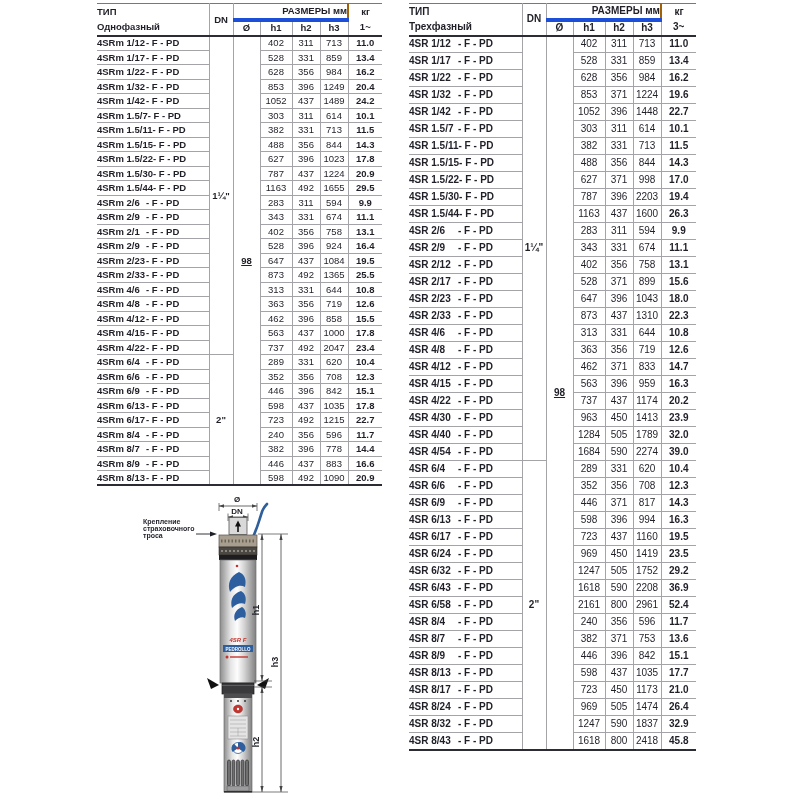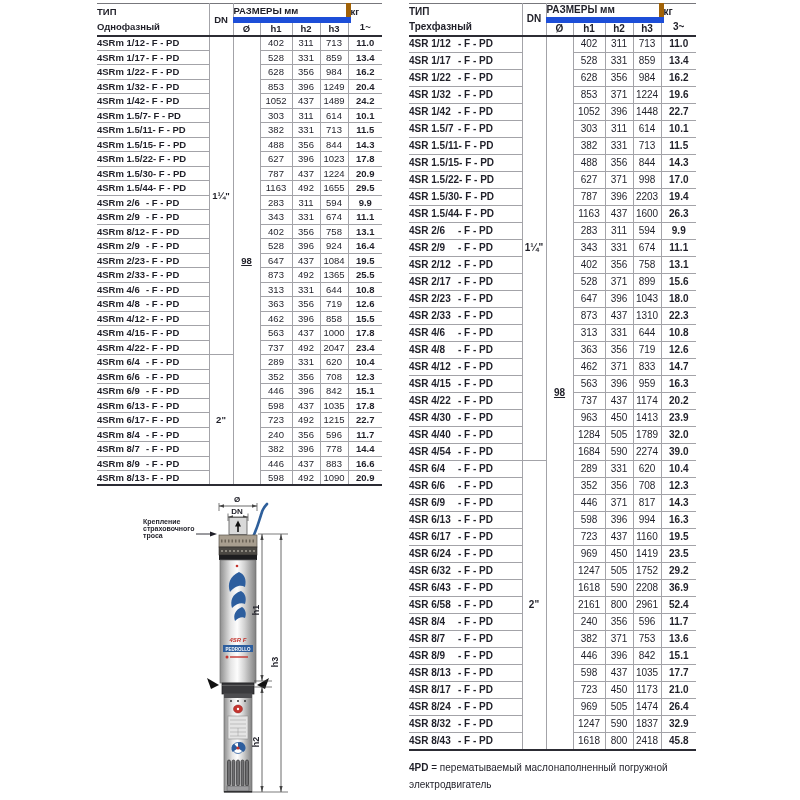--- a/index.html
+++ b/index.html
@@ -10,22 +10,22 @@
   #t-left{left:97px;top:3px;width:285px;font-size:9.5px;}
   #t-right{left:409px;top:3px;width:287px;font-size:10px;}
   table.spec th{font-weight:bold;padding:0;line-height:1;}
   table.spec thead tr{height:16px;}
   table.spec thead{border-bottom:2px solid #2c2c34;}
   #t-left tbody tr{height:14.5px;}
   #t-right tbody tr{height:17px;}
   table.spec td{padding:0;line-height:1;vertical-align:middle;border-top:1px solid #a3a3a8;}
   .th-type,.th-phase{text-align:left;padding-left:5px;border-right:1px solid #a3a3a8;}
   .th-dn{text-align:center;border-right:1px solid #a3a3a8;}
-  .th-dims{text-align:left;border-bottom:6px solid #1d4ed8;}
-  .th-kg{text-align:left;border-left:5px solid #a16207;}
+  .th-dims{text-align:right;border-bottom:4px solid #1d4ed8;}
+  .th-kg{text-align:center;border-left:2px solid #a16207;}
   .th-sub{text-align:center;}
   .bl{border-left:1px solid #a3a3a8;}
   .c-type{text-align:left;padding-left:5px;font-weight:bold;border-right:1px solid #a3a3a8;}
   .c-type .model{display:inline-block;min-width:49px;}
   .c-dn{text-align:center;font-weight:bold;border-right:1px solid #a3a3a8;}
   .c-diam{text-align:center;font-weight:bold;border-right:1px solid #a3a3a8;text-decoration:underline;}
   .c-num{text-align:center;}
   .c-h2,.c-h3{border-left:1px solid #a3a3a8;}
   .c-kg{text-align:center;font-weight:bold;border-left:1px solid #a3a3a8;}
   .footnote{position:absolute;left:409px;top:760px;width:287px;font-size:10px;line-height:1.65;color:#1f1f28;}
@@ -156,21 +156,21 @@
           <td class="c-kg">9.9</td>
         </tr>
         <tr>
           <td class="c-type"><span class="model">4SRm 2/9</span><span class="suffix">- F - PD</span></td>
           <td class="c-num c-h1">343</td>
           <td class="c-num c-h2">331</td>
           <td class="c-num c-h3">674</td>
           <td class="c-kg">11.1</td>
         </tr>
         <tr>
-          <td class="c-type"><span class="model">4SRm 8/12</span><span class="suffix">- F - PD</span></td>
+          <td class="c-type"><span class="model">4SRm 2/1</span><span class="suffix">- F - PD</span></td>
           <td class="c-num c-h1">402</td>
           <td class="c-num c-h2">356</td>
           <td class="c-num c-h3">758</td>
           <td class="c-kg">13.1</td>
         </tr>
         <tr>
           <td class="c-type"><span class="model">4SRm 2/9</span><span class="suffix">- F - PD</span></td>
           <td class="c-num c-h1">528</td>
           <td class="c-num c-h2">396</td>
           <td class="c-num c-h3">924</td>
@@ -759,15 +759,14 @@
       </g>
       <g>
         <line class="dimline" x1="281" y1="534" x2="281" y2="792"></line>
         <polygon class="arrow" points="281,534 279.4,540 282.6,540"></polygon>
         <polygon class="arrow" points="281,792 279.4,786 282.6,786"></polygon>
         <text class="h-label" text-anchor="middle" transform="translate(277.5,662) rotate(-90)">h3</text>
       </g>
     </g>
   </svg>
 
-  <div class="footnote"><b>4PD</b> <span>= перематываемый маслонаполненный погружной электродвигатель</span></div>
 
 </div>
 
 </body></html>

